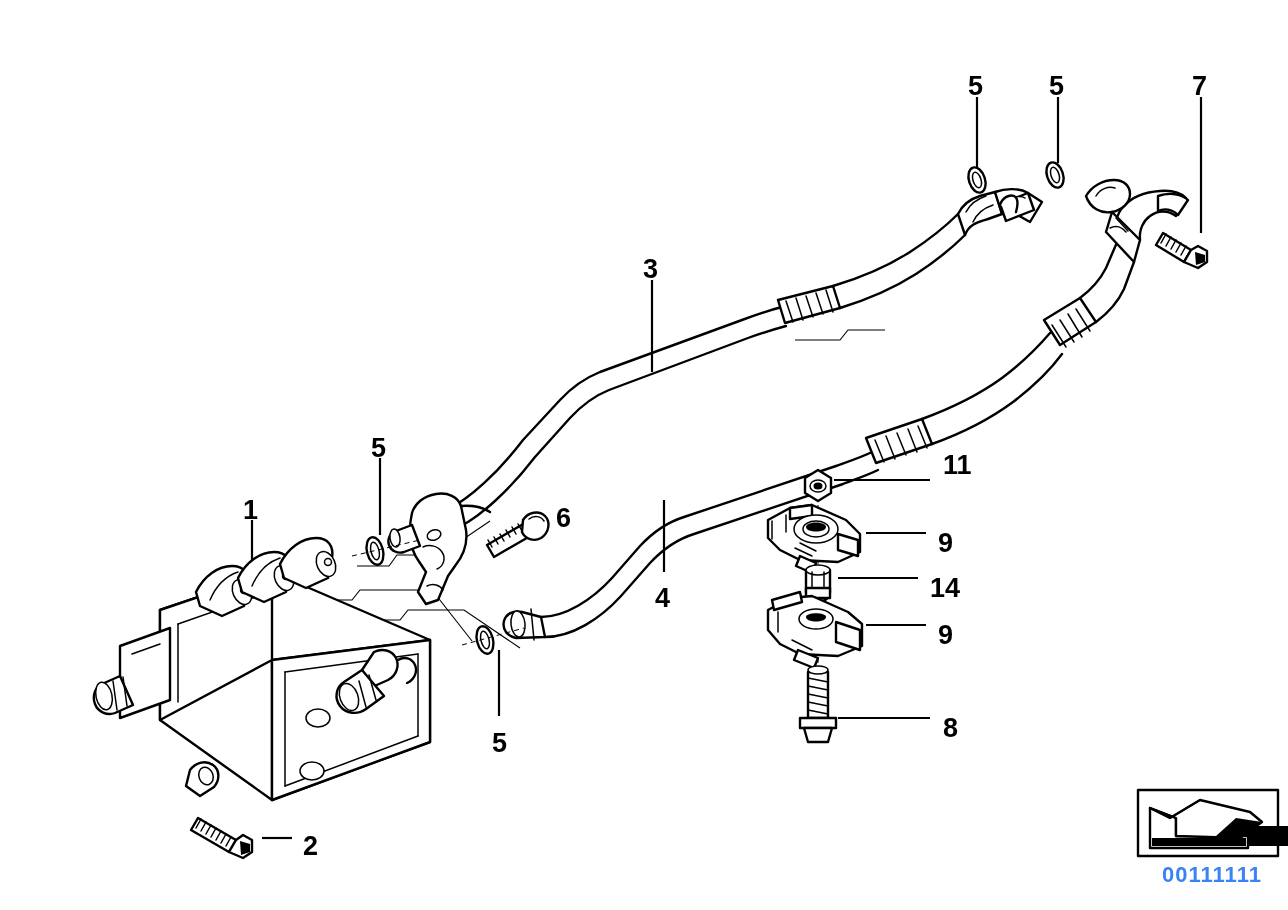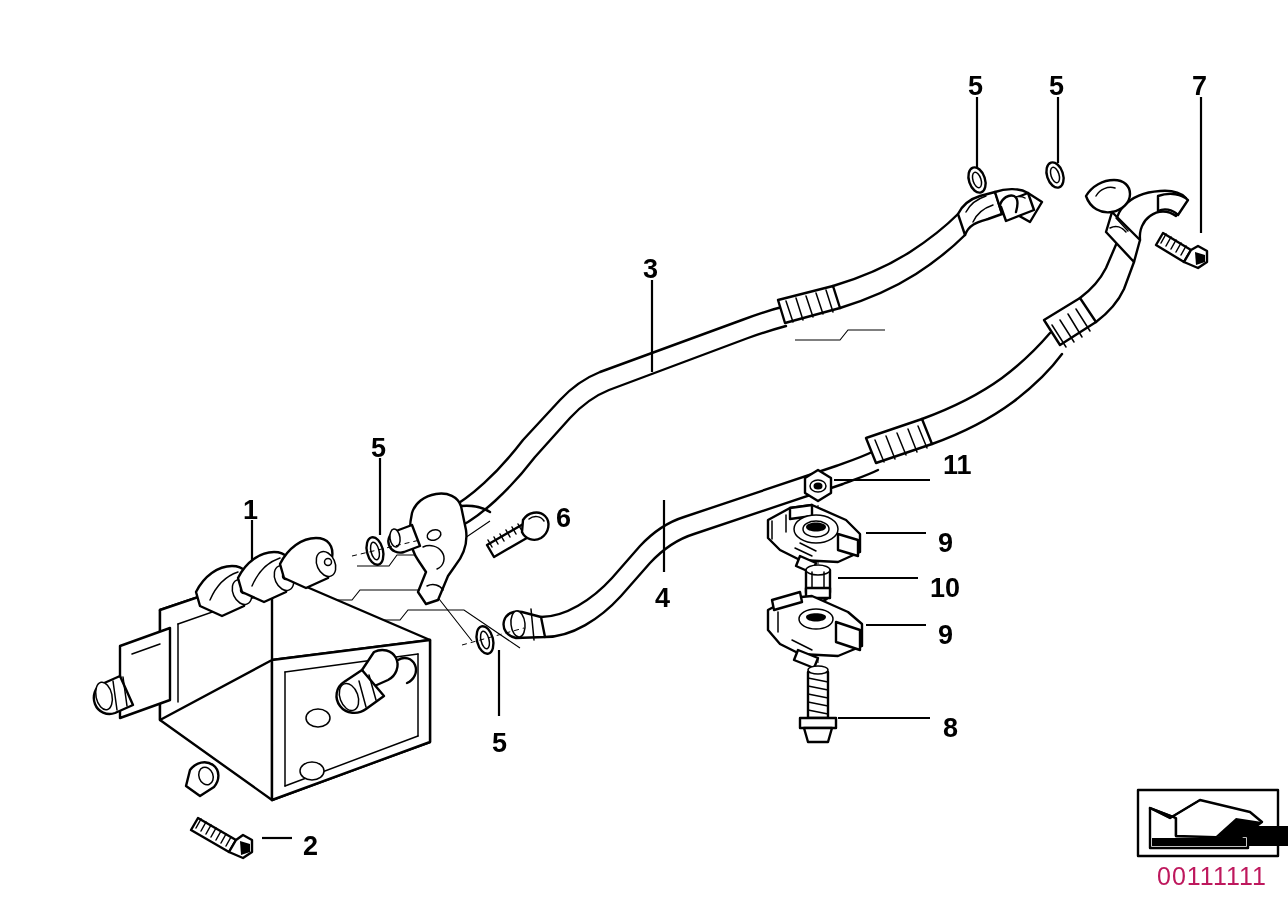--- a/index.html
+++ b/index.html
@@ -6,21 +6,21 @@
   html,body{margin:0;padding:0;background:#ffffff;}
   body{width:1288px;height:910px;overflow:hidden;
        font-family:"Liberation Sans",sans-serif;}
   #stage{position:relative;width:1288px;height:910px;background:#fff;}
   svg#dwg{position:absolute;left:0;top:0;width:1288px;height:910px;}
   .callout{position:absolute;font-family:"Liberation Sans",sans-serif;
            font-weight:bold;font-size:27px;color:#000;line-height:1;
            letter-spacing:0px;white-space:nowrap;}
   #idnum{position:absolute;left:1148px;top:862px;width:128px;
          text-align:center;font-family:"Liberation Sans",sans-serif;
-         font-weight:normal;font-size:25px;color:#be185d;letter-spacing:1px;}
+         font-weight:bold;font-size:22px;color:#3b82f6;letter-spacing:1px;}
 </style>
 </head>
 <body>
 
 <div id="stage">
 
 <svg id="dwg" viewBox="0 0 1288 910">
   <defs>
     <style>
       .ln{fill:none;stroke:#000;stroke-width:2.4;stroke-linecap:round;stroke-linejoin:round;}
@@ -356,18 +356,18 @@
 <div class="callout" style="left:655px;top:585px">4</div>
 <div class="callout" style="left:371px;top:435px">5</div>
 <div class="callout" style="left:492px;top:730px">5</div>
 <div class="callout" style="left:968px;top:73px">5</div>
 <div class="callout" style="left:1049px;top:73px">5</div>
 <div class="callout" style="left:556px;top:505px">6</div>
 <div class="callout" style="left:1192px;top:73px">7</div>
 <div class="callout" style="left:943px;top:715px">8</div>
 <div class="callout" style="left:938px;top:530px">9</div>
 <div class="callout" style="left:938px;top:622px">9</div>
-<div class="callout" style="left:930px;top:575px">10</div>
+<div class="callout" style="left:930px;top:575px">14</div>
 <div class="callout" style="left:943px;top:452px">11</div>
 
 <div id="idnum">00111111</div>
 
 </div>
 
 </body></html>

